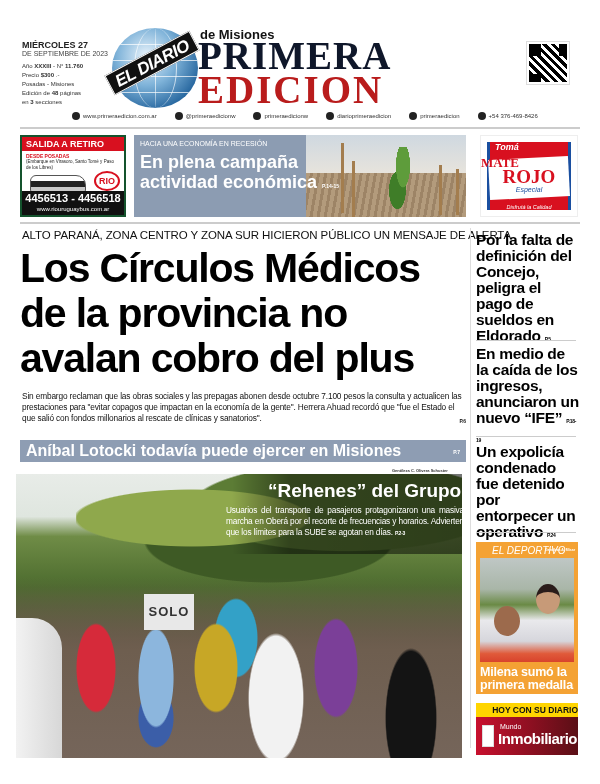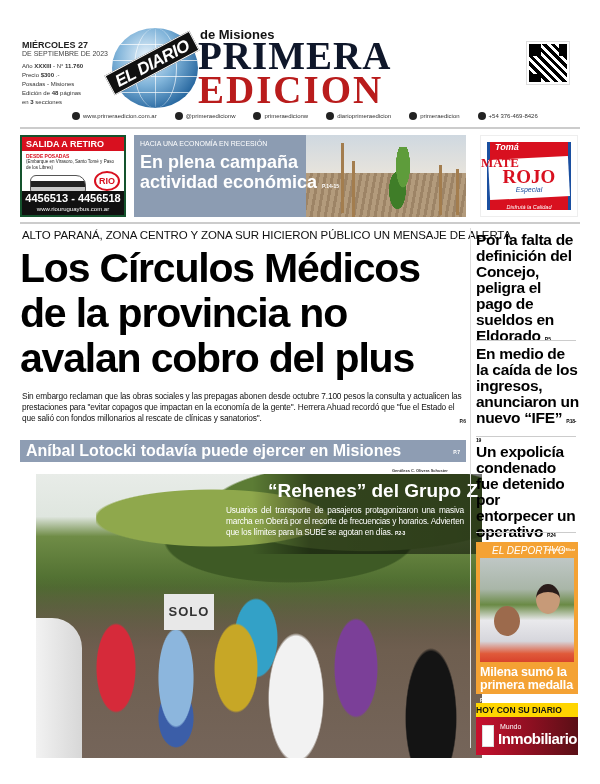--- a/index.html
+++ b/index.html
@@ -53,21 +53,21 @@
 .ad-mate .esp{position:absolute;left:0;right:0;top:50px;text-align:center;color:#1a4fa0;font-style:italic;font-size:7px}
 .ad-mate .dis{position:absolute;left:0;right:0;top:68px;text-align:center;color:#fff;font-style:italic;font-size:5.5px}
 
 .kicker{left:22px;top:229px;font-size:11.5px;color:#111;letter-spacing:-.1px}
 .headline{left:20px;top:246px;width:450px;font-size:41px;font-weight:bold;line-height:45px;letter-spacing:-1.2px;color:#000}
 .lead{left:22px;top:391px;width:444px;font-size:8.3px;line-height:11px;color:#111;letter-spacing:-.15px}
 .lead .pg{font-size:5px;font-weight:bold;float:right;margin-top:3px}
 .secbar{left:20px;top:440px;width:446px;height:22px;background:#8e9db3;color:#fff;font-weight:bold;font-size:16px;line-height:22px;padding-left:6px}
 .secbar .pg{position:absolute;right:6px;top:1px;font-size:5px}
 .credit{left:392px;top:468px;font-size:4px;color:#333;font-weight:bold}
-.photo{left:36px;top:474px;width:446px;height:284px;overflow:hidden;background:linear-gradient(#e8ece8 0,#dfe6df 15%,#6f8c46 22%,#4c6b2e 40%,#58503f 60%,#6a5a4a 100%)}
+.photo{left:16px;top:474px;width:446px;height:284px;overflow:hidden;background:linear-gradient(#e8ece8 0,#dfe6df 15%,#6f8c46 22%,#4c6b2e 40%,#58503f 60%,#6a5a4a 100%)}
 .photo .trees{position:absolute;left:60px;top:0;width:386px;height:110px;background:radial-gradient(ellipse at 30% 40%,#8fa84c 0 30%,transparent 31%),radial-gradient(ellipse at 70% 30%,#5c7c35 0 40%,transparent 41%),radial-gradient(ellipse at 50% 60%,#3e5a25 0 45%,transparent 46%)}
 .photo .crowd{position:absolute;left:0;right:0;bottom:0;height:180px;background:
  radial-gradient(ellipse 20px 45px at 80px 90px,#d62a3a 0 95%,transparent 100%),
  radial-gradient(ellipse 18px 50px at 140px 100px,#8cb6dd 0 95%,transparent 100%),
  radial-gradient(ellipse 22px 45px at 200px 90px,#c7a726 0 95%,transparent 100%),
  radial-gradient(ellipse 22px 40px at 220px 60px,#33a1c7 0 95%,transparent 100%),
  radial-gradient(ellipse 28px 65px at 260px 120px,#f2f2f2 0 95%,transparent 100%),
  radial-gradient(ellipse 22px 50px at 320px 90px,#7b3f98 0 95%,transparent 100%),
  radial-gradient(ellipse 26px 70px at 395px 140px,#141414 0 95%,transparent 100%),
  radial-gradient(ellipse 18px 30px at 140px 140px,#3b5ea8 0 95%,transparent 100%),
@@ -85,21 +85,21 @@
 .sdiv{left:476px;width:100px;height:1px;background:#ccc}
 .dep{left:476px;top:542px;width:102px;height:152px;background:#f4a234}
 .dep .t{position:absolute;left:16px;top:3px;color:#fff;font-weight:normal;font-style:italic;font-size:10px}
 .dep .c{position:absolute;right:3px;top:6px;color:#fff;font-size:3.5px;font-weight:bold}
 .dep .img{position:absolute;left:4px;top:16px;width:94px;height:104px;background:linear-gradient(#bfc7c5 0,#a9b6a8 30%,#6a8a45 45%,#e9e9ec 60%,#d6d6dc 80%,#e05a3a 92%,#d8432c 100%)}
 .dep .face1{position:absolute;left:14px;top:48px;width:26px;height:30px;border-radius:50%;background:#9c6a4c}
 .dep .face2{position:absolute;left:56px;top:26px;width:24px;height:30px;border-radius:50%;background:#c79a78;border-top:8px solid #2a1c1a}
 .dep .h{position:absolute;left:4px;top:124px;color:#fff;font-weight:bold;font-size:12.5px;line-height:13px;letter-spacing:-.2px}
 .dep .h .pg{font-size:5px}
 .hoy{left:476px;top:703px;width:102px;height:52px;background:linear-gradient(90deg,#c8102e,#5a0f16);}
-.hoy .y{position:absolute;left:0;right:0;top:0;height:14px;background:#ffd500;color:#111;font-weight:bold;font-size:8.5px;line-height:14px;text-align:left}
+.hoy .y{position:absolute;left:0;right:0;top:0;height:14px;background:#ffd500;color:#111;font-weight:bold;font-size:8.5px;line-height:14px;text-align:right}
 .hoy .door{position:absolute;left:6px;top:22px;width:12px;height:22px;background:#fff;border:1px solid #ddd}
 .hoy .m{position:absolute;left:24px;top:20px;color:#fff;font-size:7px}
 .hoy .i{position:absolute;left:22px;top:27px;color:#fff;font-size:15px;font-weight:bold;letter-spacing:-.5px}
 </style>
 </head>
 <body>
 
 <div class="abs date-day">MIÉRCOLES 27</div>
 <div class="abs date-full">DE SEPTIEMBRE DE 2023</div>
 <div class="abs meta">

